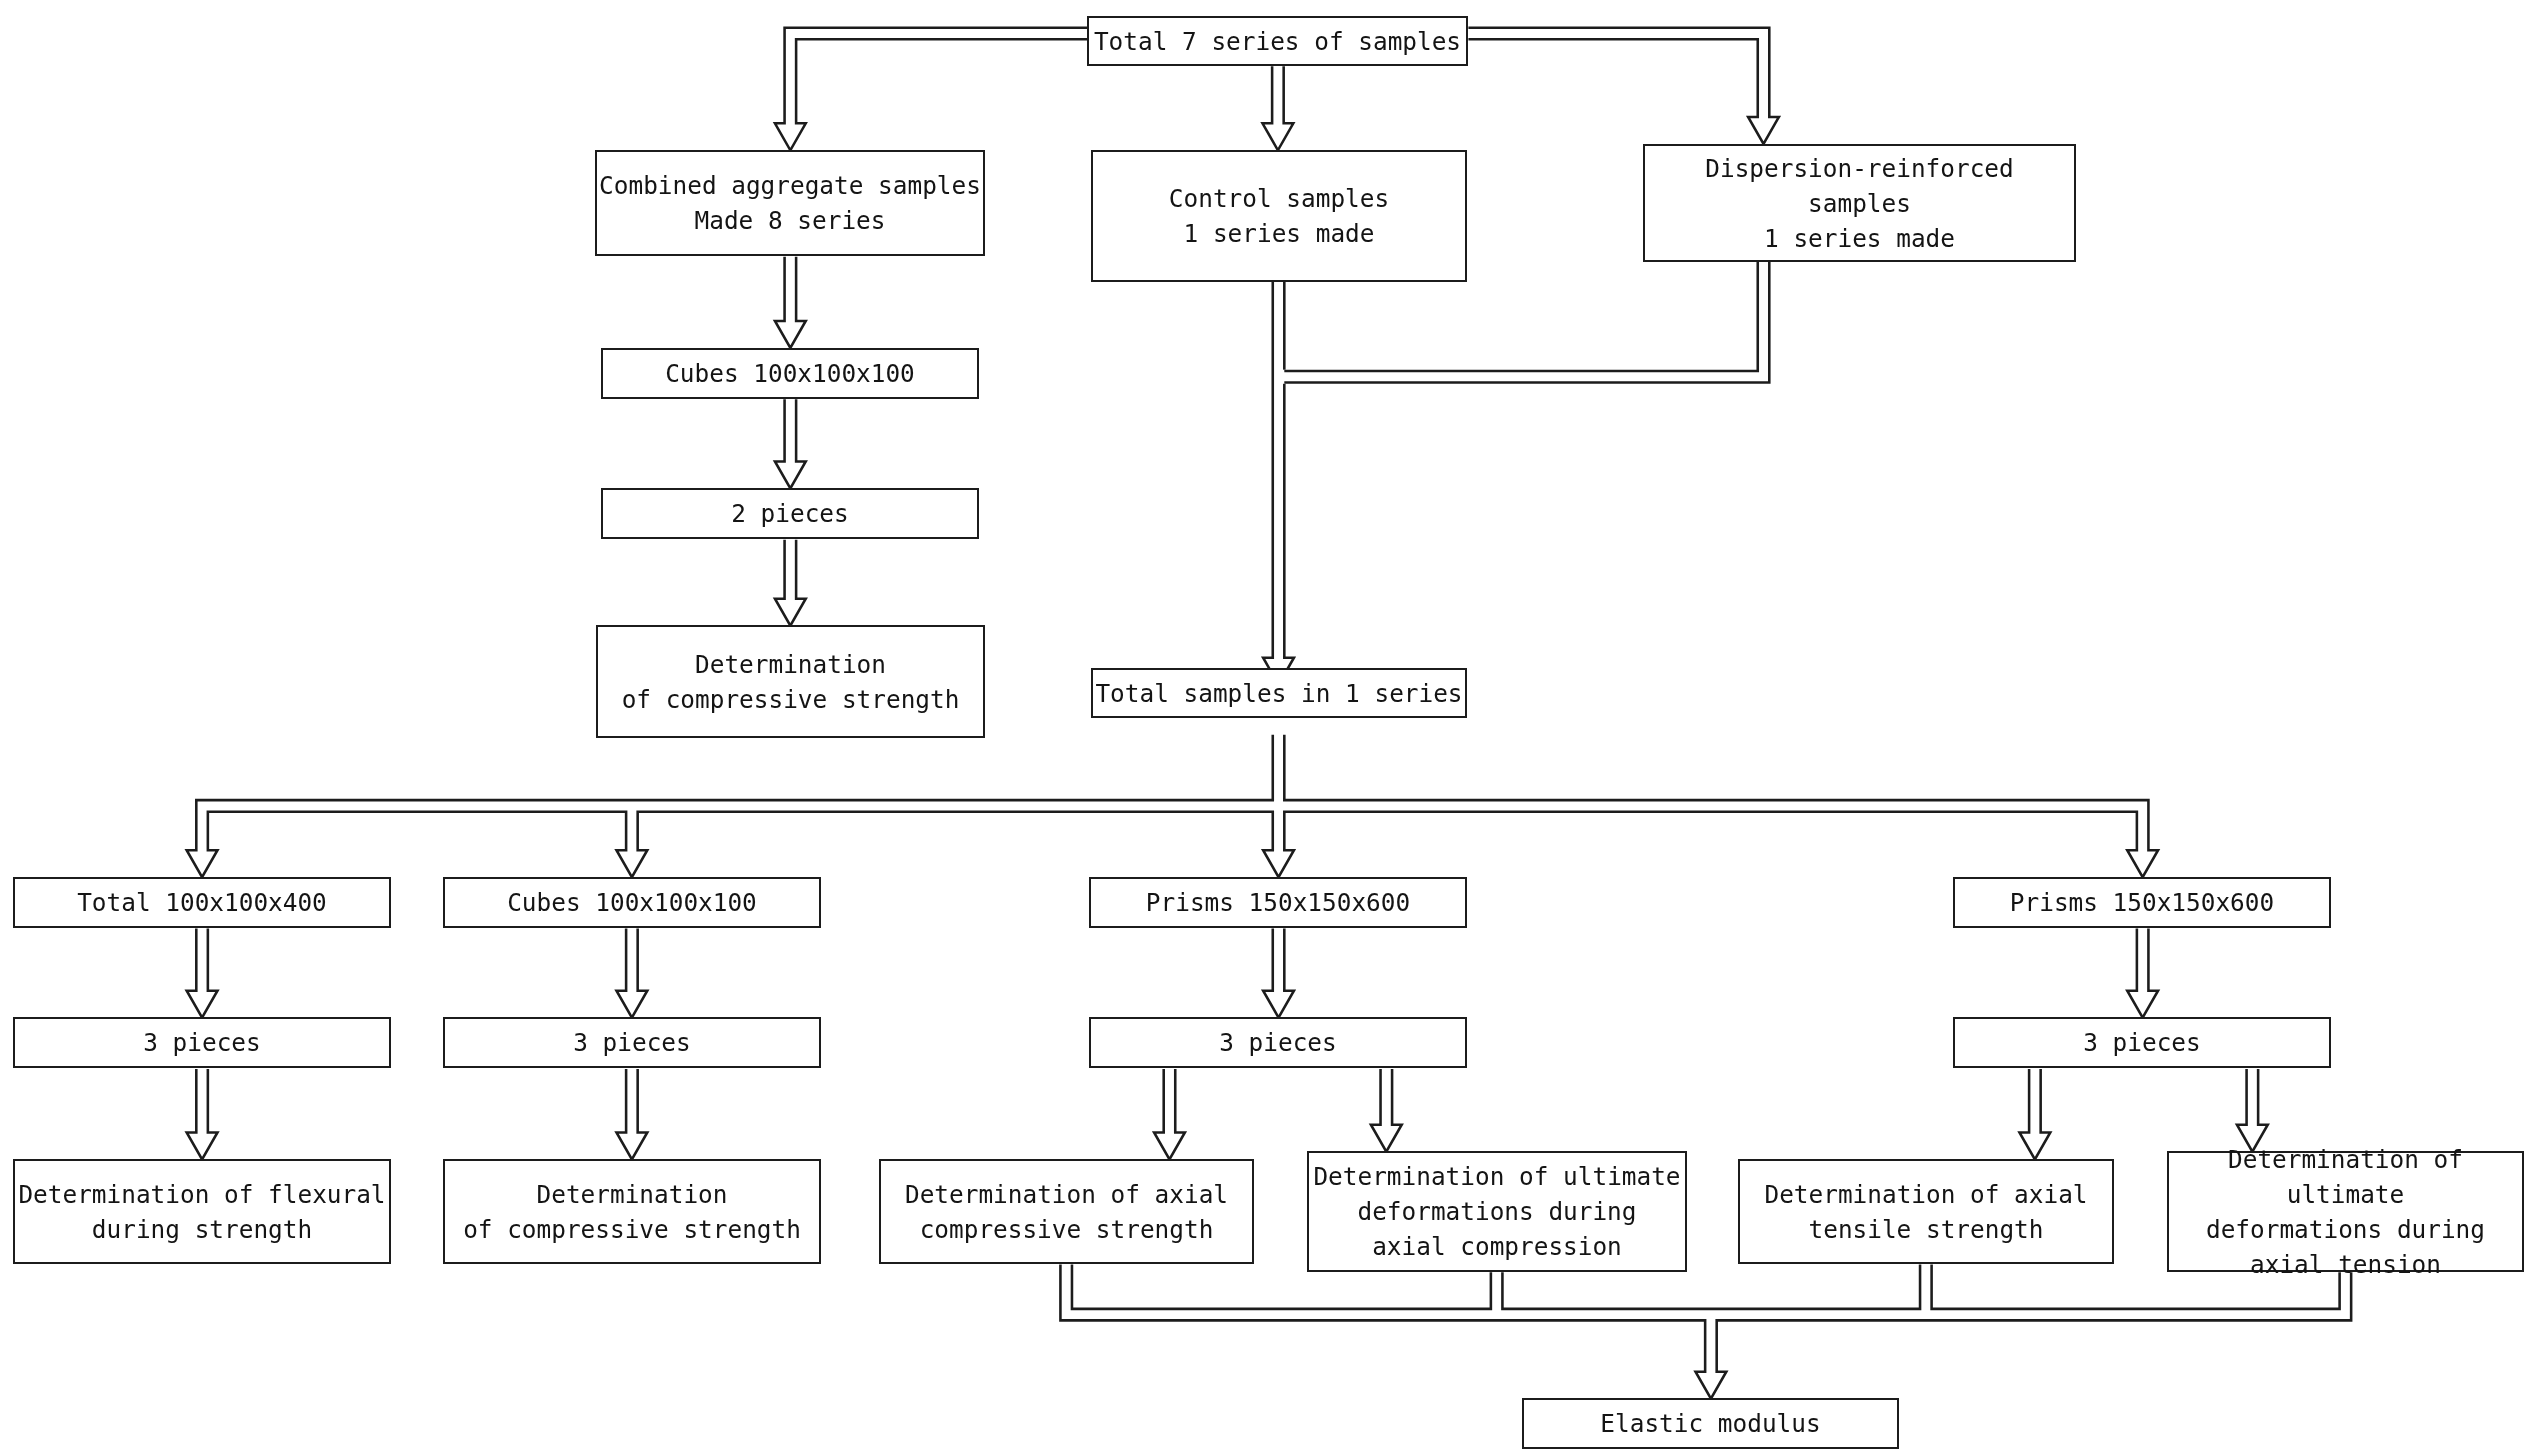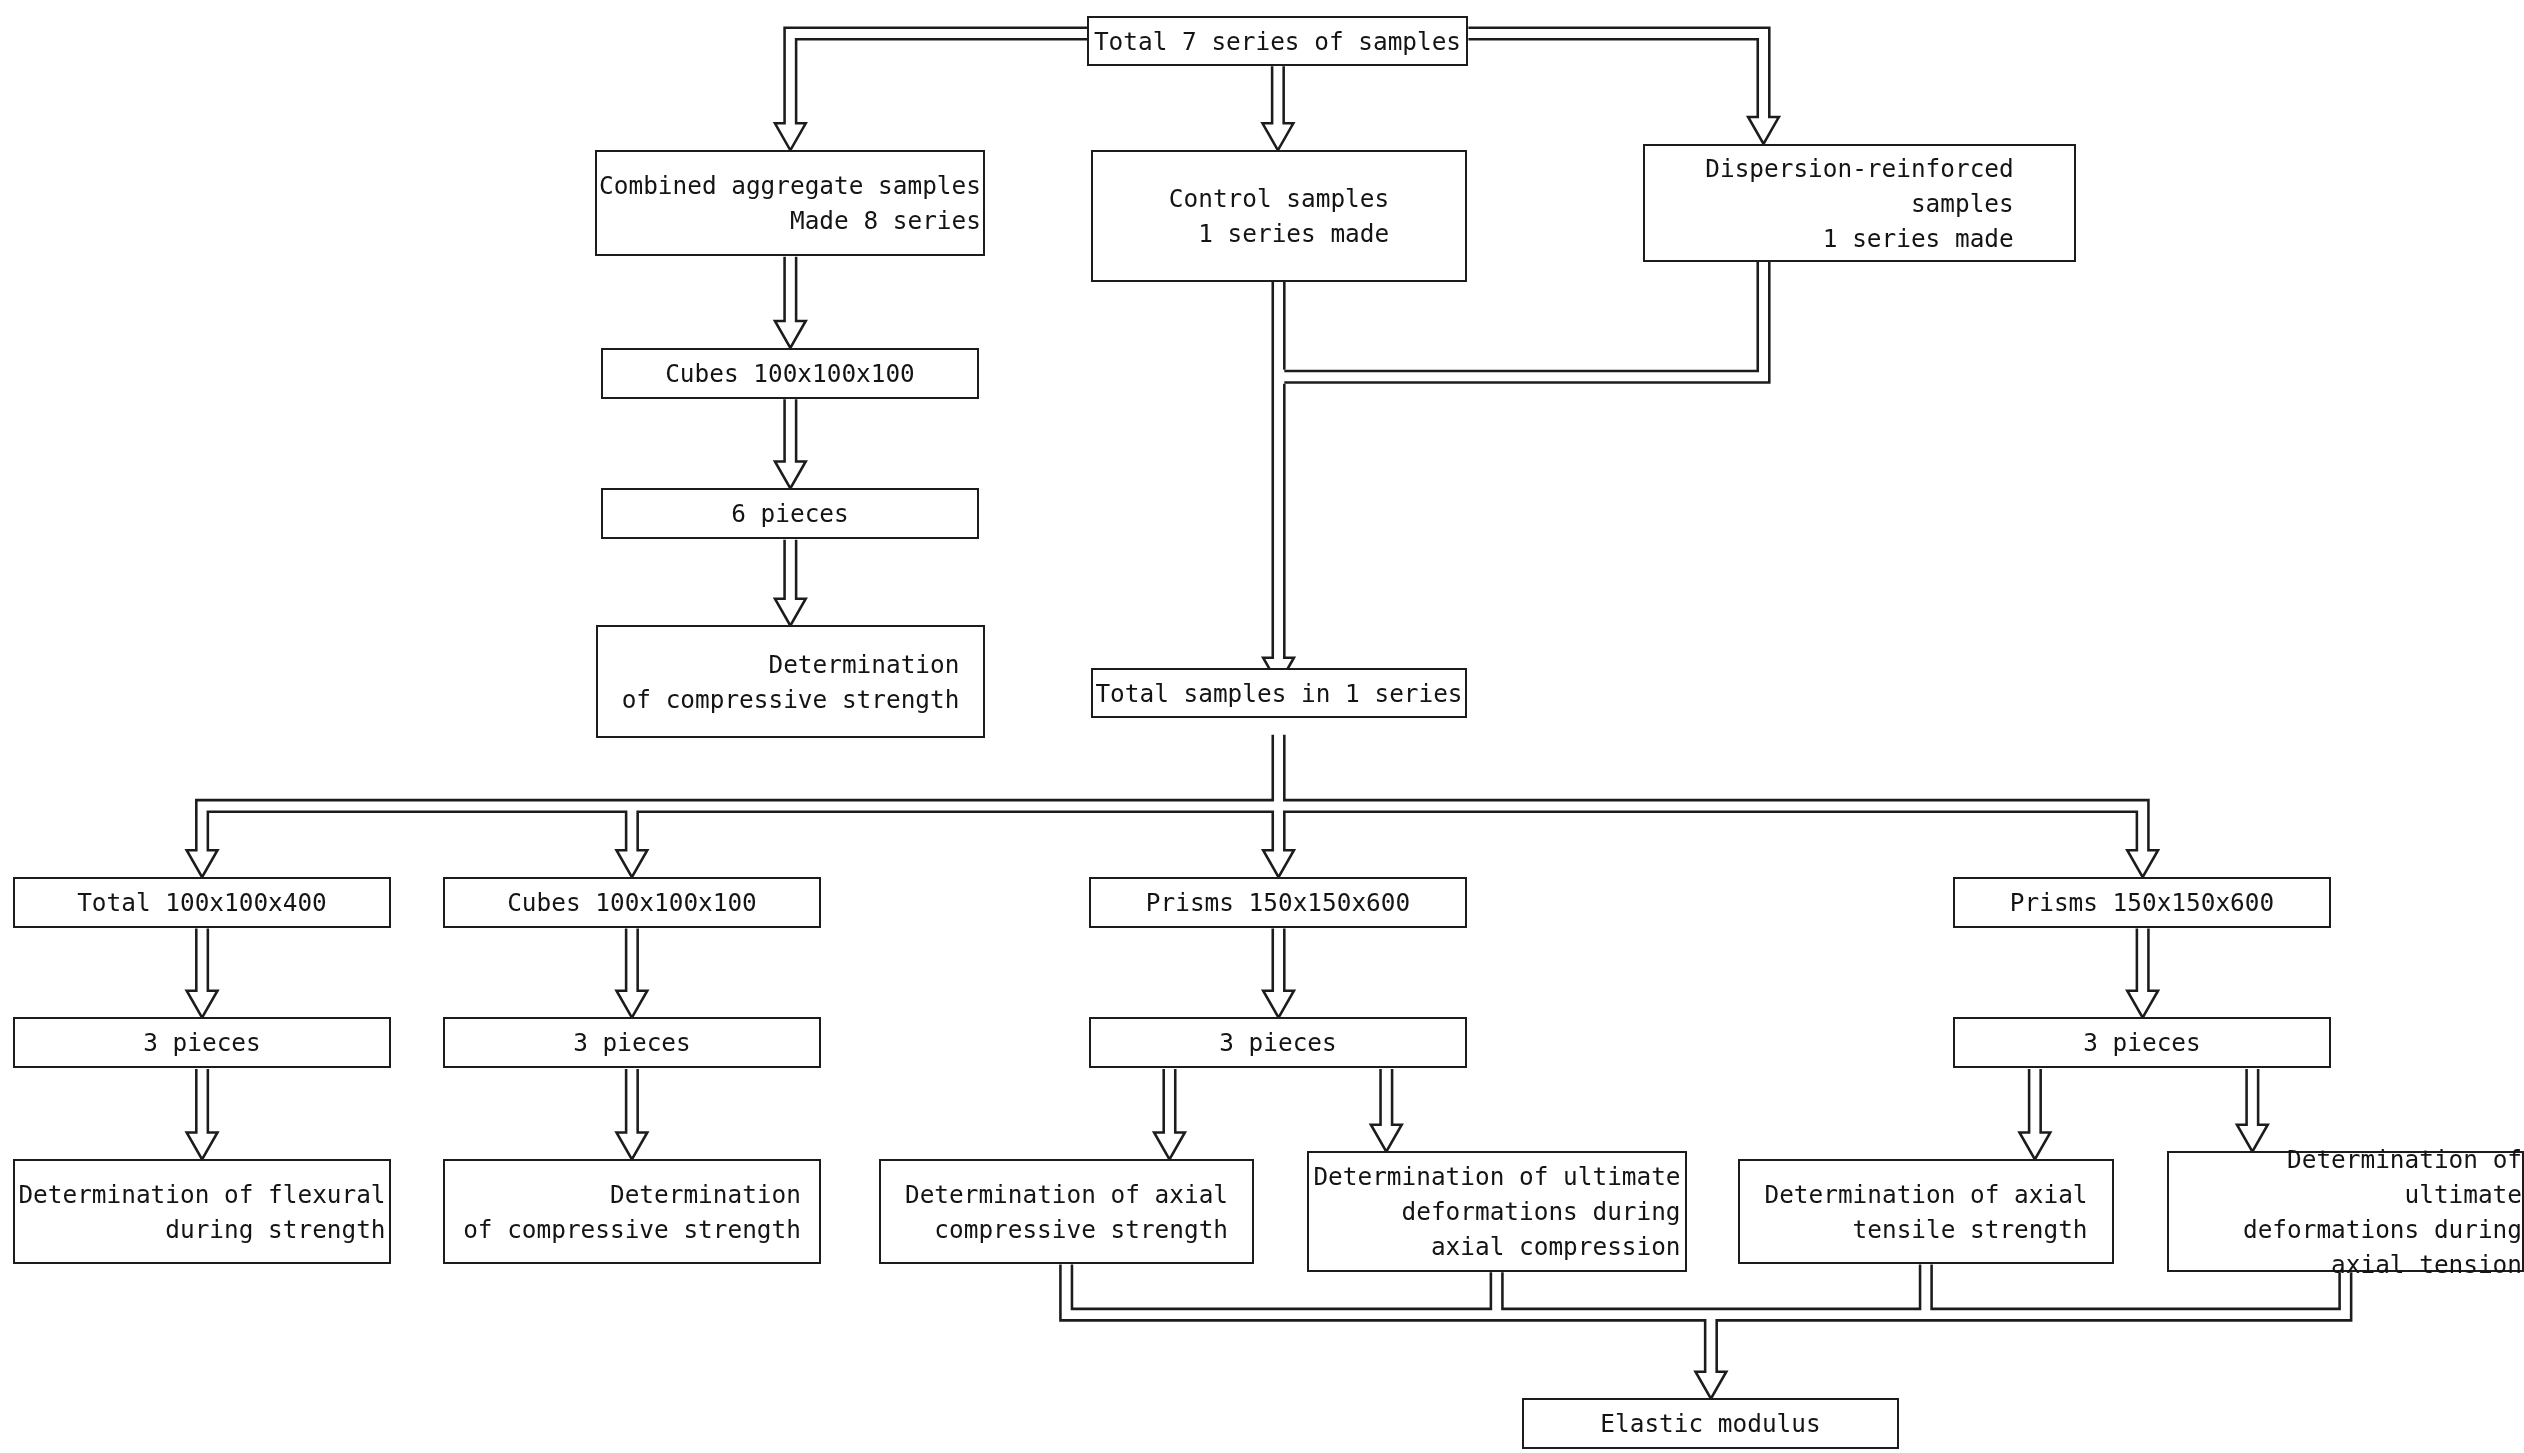--- a/index.html
+++ b/index.html
@@ -7,21 +7,21 @@
     width:2525px;height:1454px;position:relative;overflow:hidden;
     font-family:"DejaVu Sans Mono","Liberation Mono",monospace;
   }
   #connectors{position:absolute;left:0;top:0;z-index:1;}
   .c{fill:none;stroke:#1c1c1c;stroke-width:4;stroke-linejoin:miter;}
   .patch{fill:#ffffff;stroke:none;}
   .node{
     position:absolute;box-sizing:border-box;z-index:2;
     background:#ffffff;border:2.6px solid #1c1c1c;
     display:flex;align-items:center;justify-content:center;
-    text-align:right;white-space:pre-line;
+    text-align:center;white-space:pre-line;
     color:#141414;font-size:24.4px;line-height:35px;letter-spacing:0px;
   }
 </style>
 </head>
 <body>
 
 <svg id="connectors" width="2525" height="1454" viewBox="0 0 3936 2266">
 
   <path class="c" d="M 1983,103 L 1983,192 L 1968,192 L 1992,234 L 2016,192 L 2001,192 L 2001,103"></path>
 
@@ -63,21 +63,21 @@
 
 <div class="node" style="left:595px;top:150px;width:390px;height:106px">Combined aggregate samples
 Made 8 series</div>
 <div class="node" style="left:1091px;top:150px;width:376px;height:132px">Control samples
 1 series made</div>
 <div class="node" style="left:1643px;top:144px;width:433px;height:118px">Dispersion-reinforced
 samples
 1 series made</div>
 
 <div class="node" style="left:601px;top:348px;width:378px;height:51px">Cubes 100x100x100</div>
-<div class="node" style="left:601px;top:488px;width:378px;height:51px">6 pieces</div>
+<div class="node" style="left:601px;top:488px;width:378px;height:51px">2 pieces</div>
 <div class="node" style="left:596px;top:625px;width:389px;height:113px">Determination
 of compressive strength</div>
 
 <div class="node" style="left:1091px;top:668px;width:376px;height:50px">Total samples in 1 series</div>
 
 <div class="node" style="left:13px;top:877px;width:378px;height:51px">Total 100x100x400</div>
 <div class="node" style="left:443px;top:877px;width:378px;height:51px">Cubes 100x100x100</div>
 <div class="node" style="left:1089px;top:877px;width:378px;height:51px">Prisms 150x150x600</div>
 <div class="node" style="left:1953px;top:877px;width:378px;height:51px">Prisms 150x150x600</div>
 

